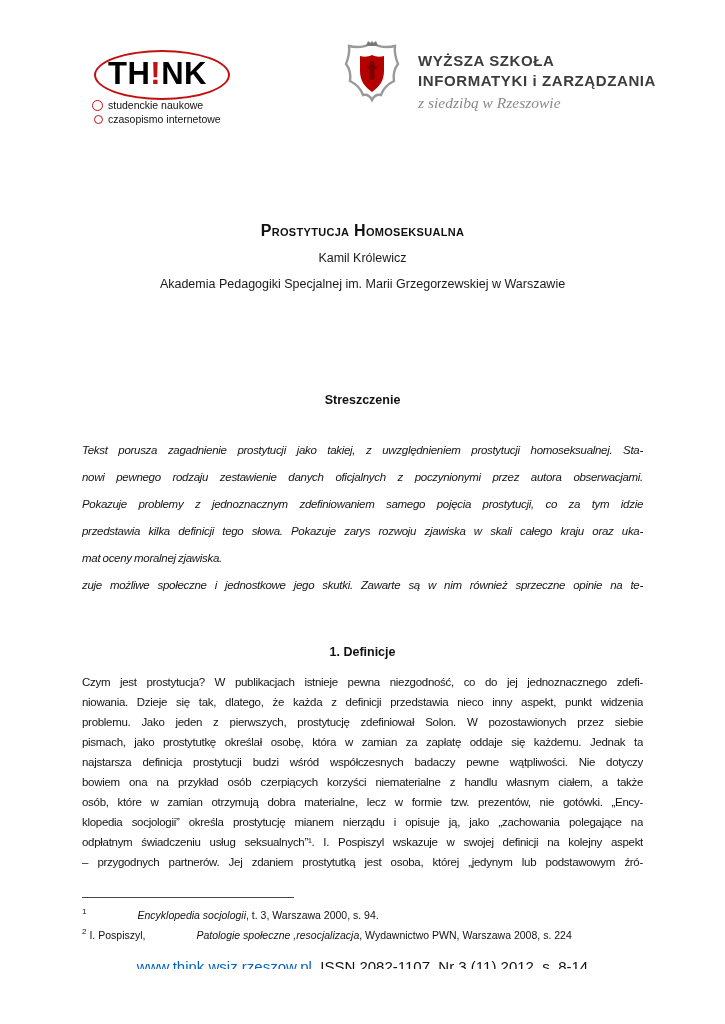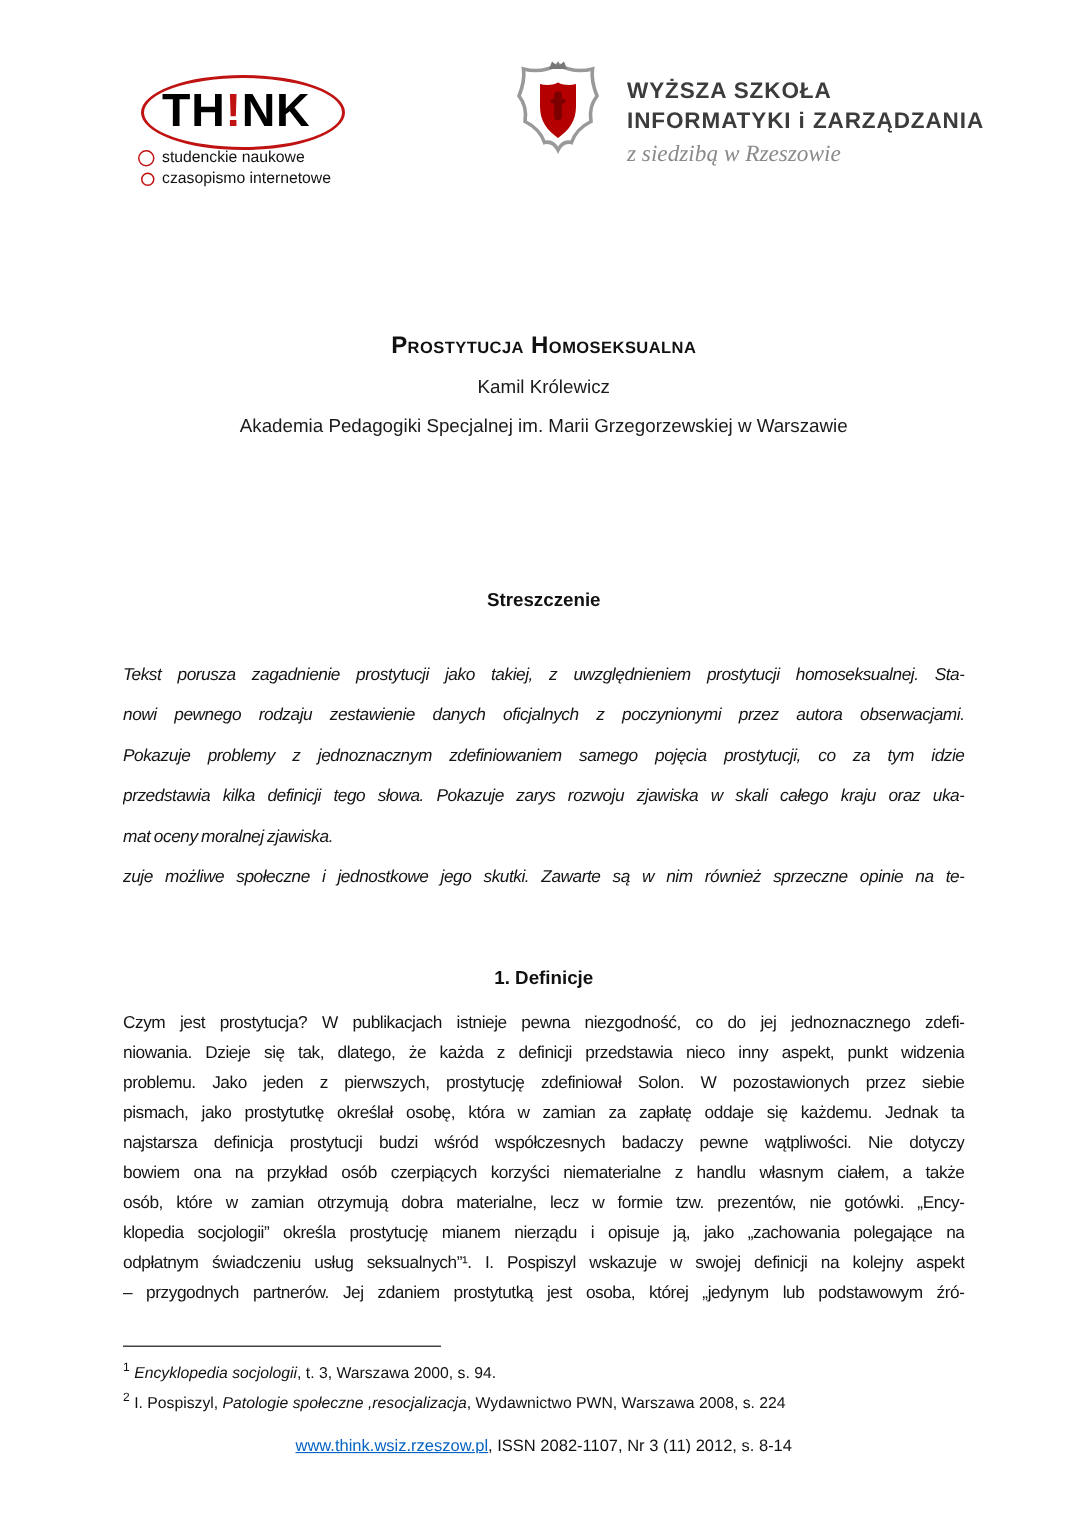--- a/index.html
+++ b/index.html
@@ -88,24 +88,24 @@
   .jline.last::after { content: none; }
   .abstract .jline  { height: 27px; line-height: 27px; }
   .body-text .jline { height: 20px; line-height: 20px; }
 
   
   .fn-rule { position: absolute; left: 82px; top: 897px; width: 212px; border-top: 1.2px solid #444; }
   .footnote { position: absolute; left: 82px; width: 561px; font-size: 10.5px; color: #111; line-height: 15px; }
   .footnote.fn1 { top: 904px; }
   .footnote.fn2 { top: 924px; }
   .footnote sup { font-size: 8px; vertical-align: super; margin-right: 3px; }
-  .footnote .it { font-style: italic; }
+  .footnote .it { font-style: italic; margin-left: 48px; }
 
   
-  .page-footer { position: absolute; top: 958px; left: 0; width: 100%; text-align: center; font-size: 11px; color: #111; }
+  .page-footer { position: absolute; top: 958px; left: 0; width: 100%; text-align: center; font-size: 15px; color: #111; }
   .page-footer a { color: #0563c1; text-decoration: underline; cursor: pointer; }
 </style>
 </head>
 <body>
 
 <div class="page">
 
   <div class="think-logo">
     <div class="think-word">
       <span class="think-oval"></span>

